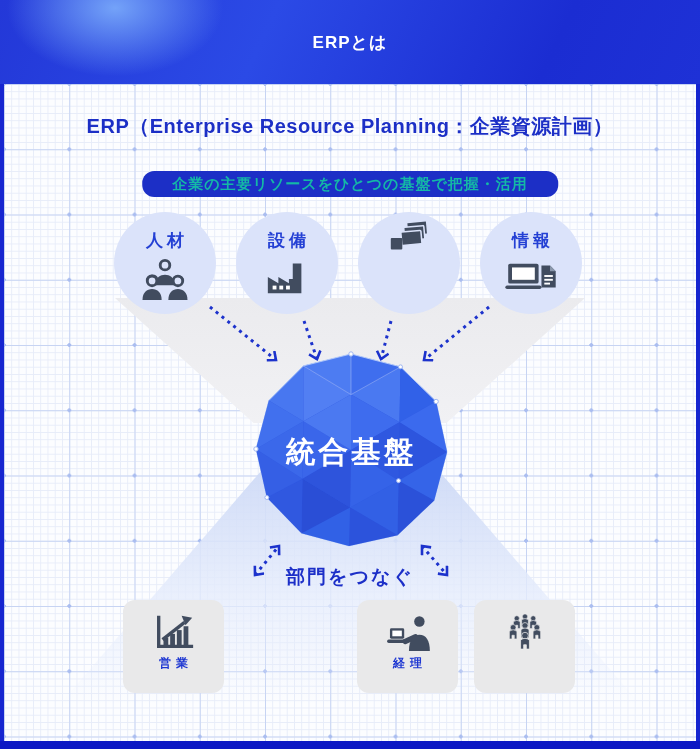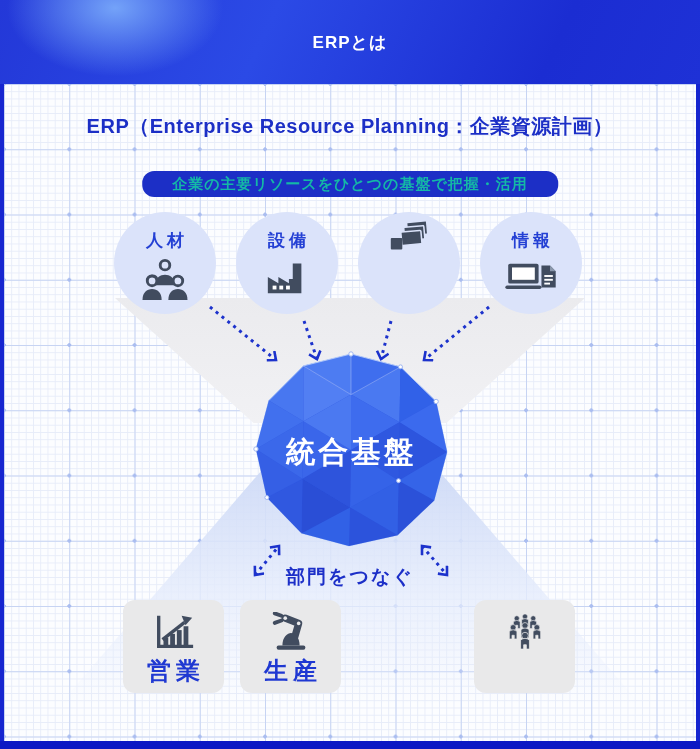--- a/index.html
+++ b/index.html
@@ -71,21 +71,21 @@
   .connect-label{
     position:absolute;top:472px;left:0;width:100%;text-align:center;z-index:3;
     color:#1c2fc8;font-size:19px;font-weight:bold;letter-spacing:2px;margin-top:8px;
   }
   
   .square{
     position:absolute;top:516px;width:101px;height:93px;border-radius:12px;
     background:#e9e9ea;z-index:3;text-align:center;
   }
   .square-icon{margin-top:11px;height:42px;display:flex;justify-content:center;align-items:center;}
-  .square-label{margin-top:2px;color:#1f38d2;font-size:24px;font-weight:bold;letter-spacing:5px;text-indent:5px;}
+  .square-label{margin-top:2px;color:#1f38d2;font-size:12px;font-weight:bold;letter-spacing:5px;text-indent:5px;}
   .icon-fill{fill:#414c5f;}
   .icon-stroke{stroke:#414c5f;fill:none;}
 </style>
 </head>
 <body>
 
 <div class="page">
 
   <div class="header">
     <div class="header-title">ERPとは</div>
@@ -217,34 +217,34 @@
           <rect class="icon-fill" x="19" y="22" width="5" height="13"></rect>
           <rect class="icon-fill" x="26" y="18" width="5" height="17"></rect>
           <rect class="icon-fill" x="33" y="14" width="5" height="21"></rect>
           <path class="icon-stroke" d="M11 28 L34 10" stroke-width="3.5"></path>
           <path class="icon-fill" d="M31 3 L42 5 L35 13 Z"></path>
         </svg>
       </div>
       <div class="square-label">営業</div>
     </div>
 
-    <div class="square" style="left:236px">
+
+    <div class="square" style="left:353px">
       <div class="square-icon">
-        <svg viewBox="0 0 46 40" width="44" height="40">
-          <path class="icon-stroke" d="M13 3 L6 .5 M13 8 L6 10.5" stroke-width="4" stroke-linecap="round"></path>
-          <path class="icon-stroke" d="M27 25 L31 11 L17 5.5" stroke-width="7.5" stroke-linecap="round" stroke-linejoin="round"></path>
-          <circle cx="31" cy="11" r="1.9" fill="#e9e9ea"></circle>
-          <circle cx="17" cy="5.5" r="1.9" fill="#e9e9ea"></circle>
-          <path class="icon-fill" d="M14 34 c0-9 5.5-13 9-13 c3.5 0 9 4 9 13 z"></path>
-          <rect class="icon-fill" x="8" y="34" width="30" height="4.5" rx="2"></rect>
-        </svg>
-      </div>
-      <div class="square-label">生産</div>
-    </div>
-
+        <svg viewBox="0 0 52 40" width="50" height="38">
+          <rect class="icon-fill" x="7" y="16" width="15" height="11" rx="1.5"></rect>
+          <rect x="9.5" y="18.5" width="10" height="6" fill="#fff"></rect>
+          <rect class="icon-fill" x="4" y="28" width="21" height="3.5" rx="1.75"></rect>
+          <circle class="icon-fill" cx="38" cy="9" r="5.5"></circle>
+          <path class="icon-stroke" d="M34 25 L23 30" stroke-width="5.5" stroke-linecap="round"></path>
+          <path class="icon-fill" d="M27 40 c0-12 5-17 11-17 c7 0 11 6 11 17 z"></path>
+        </svg>
+      </div>
+      <div class="square-label">経理</div>
+    </div>
 
     <div class="square" style="left:470px">
       <div class="square-icon">
         <svg viewBox="0 0 46 46" width="42" height="42">
           <g class="icon-fill" stroke="#e9e9ea" stroke-width="0.8">
             <g transform="translate(14,8) scale(0.8)">
                 <circle cy="0" r="3.5"></circle>
                 <path d="M-4.6 4.6 Q0 1 4.6 4.6 L4.6 14 L1.4 14 L1.4 9.5 L-1.4 9.5 L-1.4 14 L-4.6 14 Z"></path>
               </g>
             <g transform="translate(23,6) scale(0.8)">

